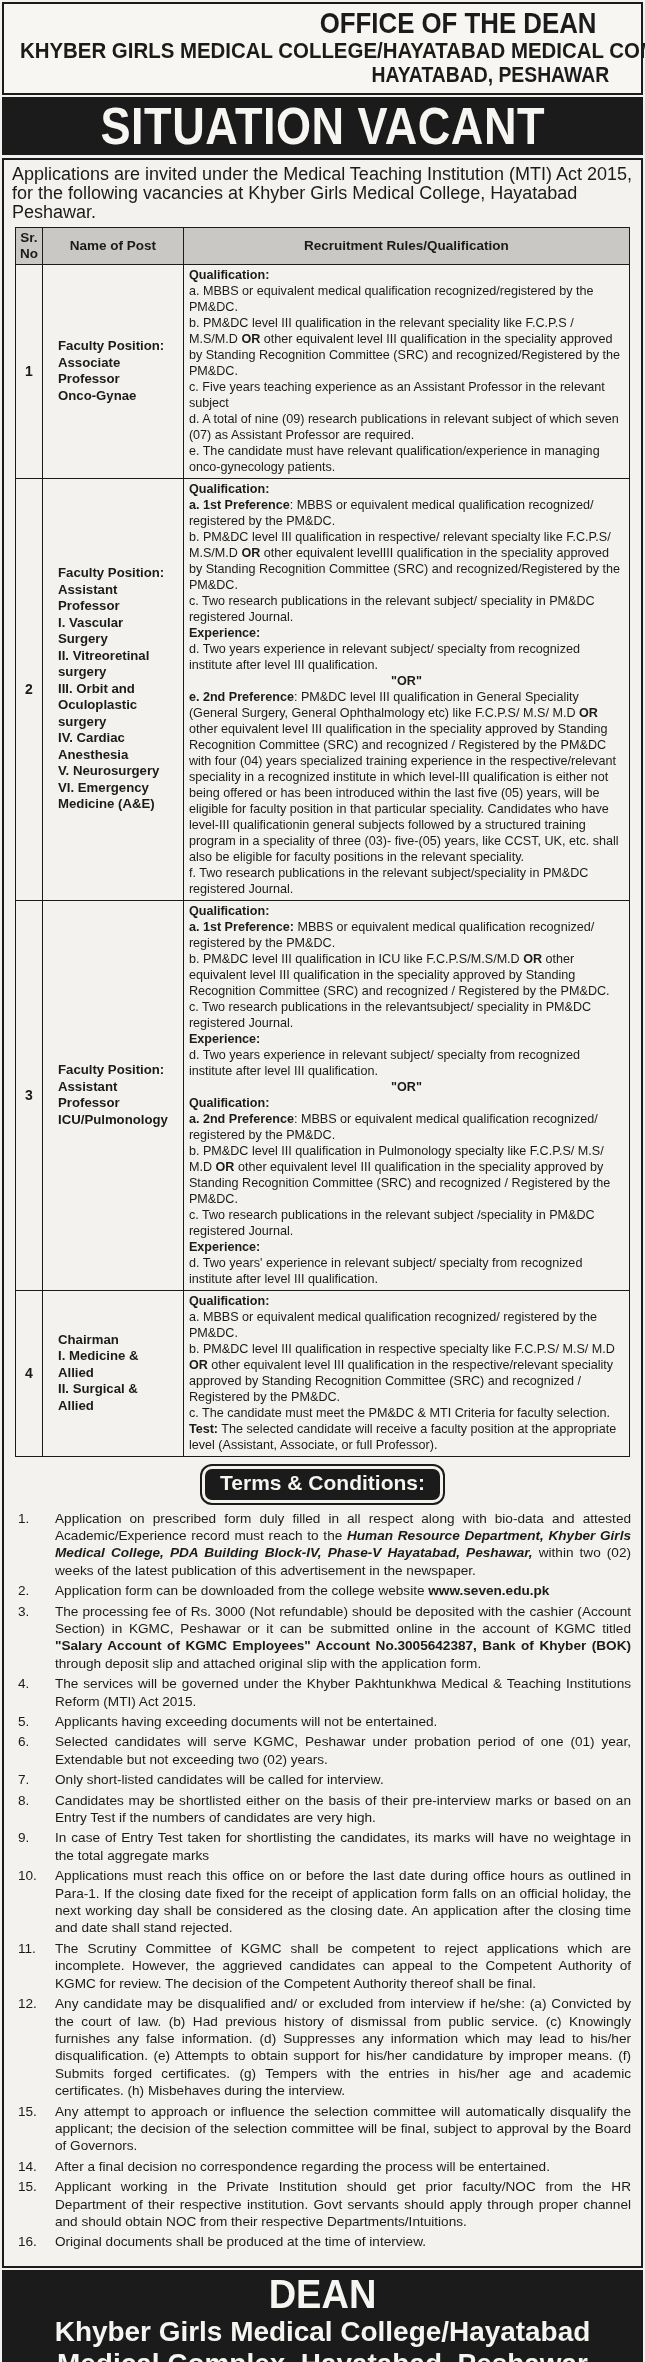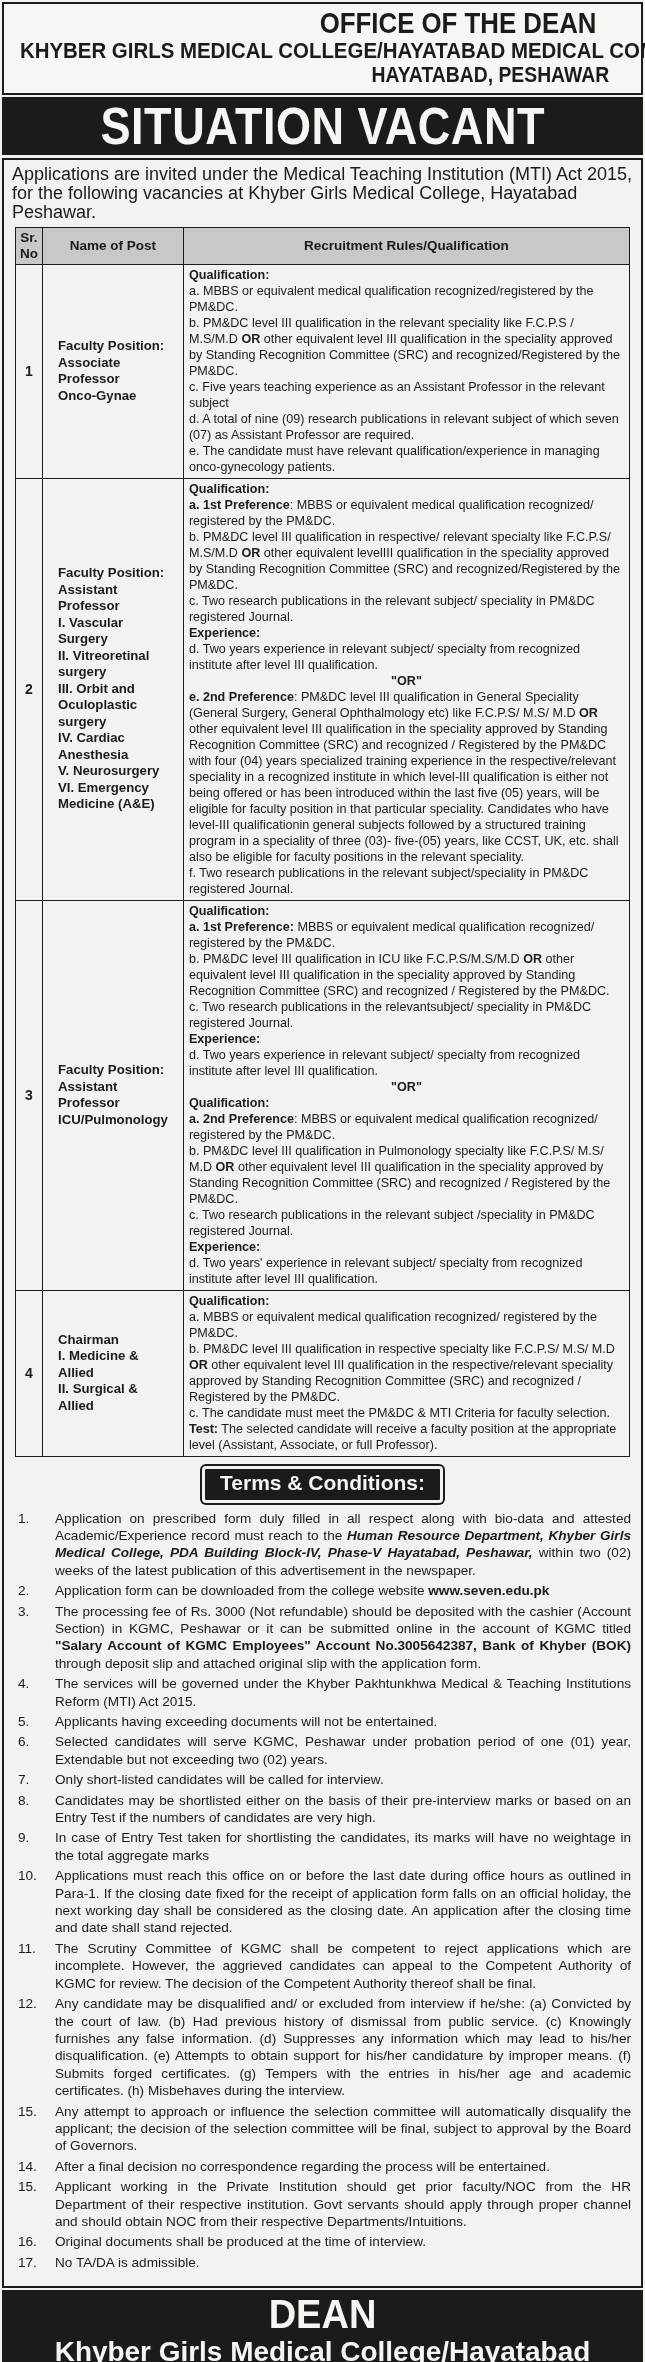--- a/index.html
+++ b/index.html
@@ -87,21 +87,21 @@
   .i{font-style:italic;}
 
   
   .terms-head{display:flex;justify-content:center;margin:9px 0 7px;}
   .terms-pill{
     background:var(--ink);color:var(--white);
     font-size:21px;font-weight:bold;
     padding:2px 15px 5px;
     border:3px solid var(--paper);
     box-shadow:0 0 0 2px var(--ink);
-    border-radius:4px;
+    border-radius:10px;
   }
   .terms-list{padding:0 4px 4px 0;}
   .term-item{
     display:grid;grid-template-columns:48px 1fr;
     font-size:13.6px;line-height:17.4px;
     margin-bottom:3px;
   }
   .term-num{padding-left:11px;}
   .term-body{text-align:justify;padding-right:3px;}
 
@@ -310,24 +310,20 @@
           <div class="term-body"><span>After a final decision no correspondence regarding the process will be entertained.</span></div>
         </div>
         <div class="term-item">
           <div class="term-num">15.</div>
           <div class="term-body"><span>Applicant working in the Private Institution should get prior faculty/NOC from the HR Department of their respective institution. Govt servants should apply through proper channel and should obtain NOC from their respective Departments/Intuitions.</span></div>
         </div>
         <div class="term-item">
           <div class="term-num">16.</div>
           <div class="term-body"><span>Original documents shall be produced at the time of interview.</span></div>
         </div>
-        <div class="term-item">
-          <div class="term-num">17.</div>
-          <div class="term-body"><span>No TA/DA is admissible.</span></div>
-        </div>
       </div>
 
   </div>
 
   <div class="footer">
     <div class="f-dean">DEAN</div>
     <div class="f-line">Khyber Girls Medical College/Hayatabad</div>
     <div class="f-line">Medical Complex, Hayatabad, Peshawar</div>
   </div>
 

